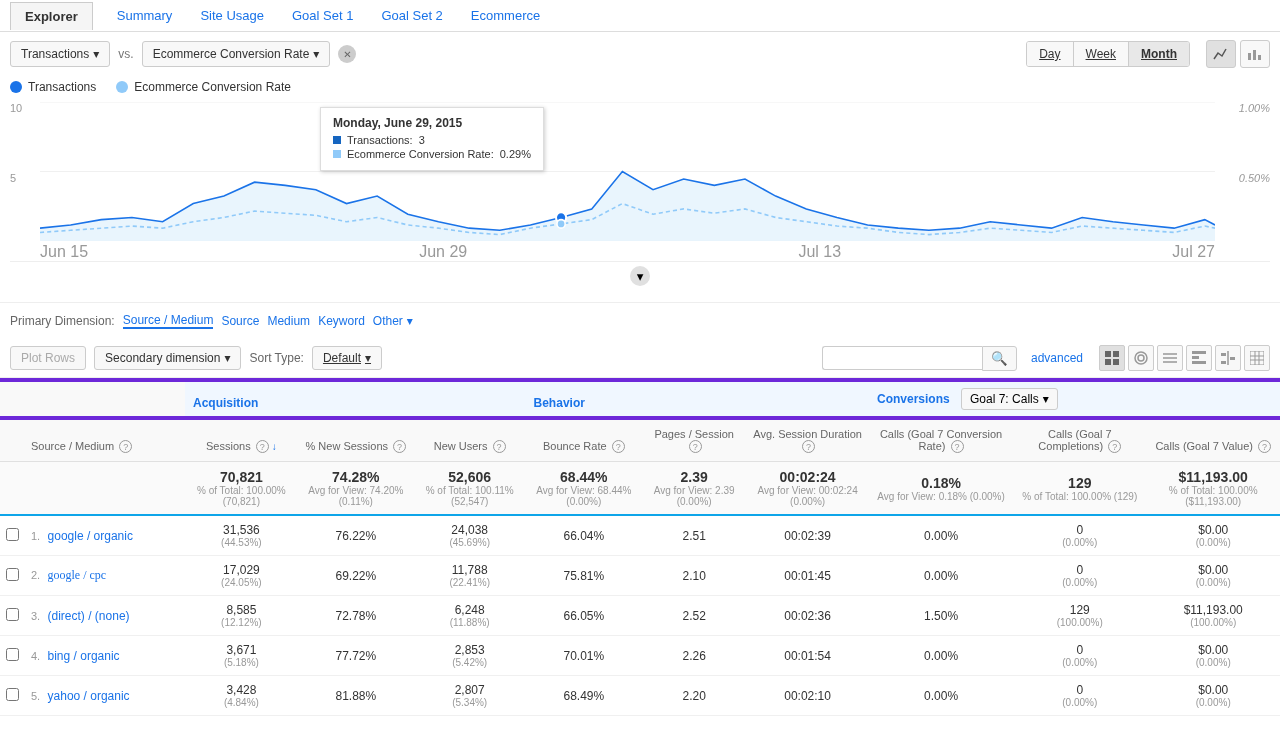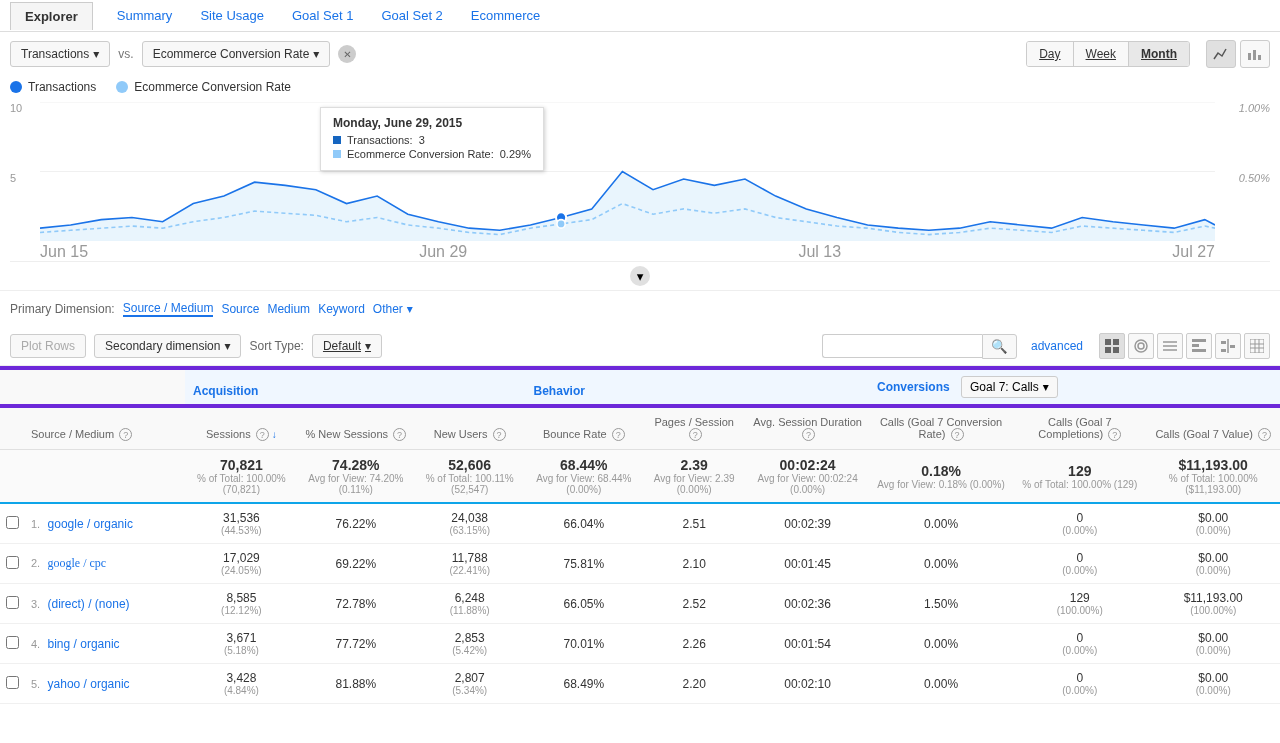--- a/index.html
+++ b/index.html
@@ -34,21 +34,21 @@
     .chart-y-left { position: absolute; left: 0; top: 0; bottom: 20px; display: flex; flex-direction: column; justify-content: space-between; font-size: 11px; color: #999; width: 25px; }
     .chart-y-right { position: absolute; right: 0; top: 0; bottom: 20px; display: flex; flex-direction: column; justify-content: space-between; font-size: 11px; color: #999; width: 50px; text-align: right; font-style: italic; }
     .chart-svg-container { position: absolute; left: 30px; right: 55px; top: 0; bottom: 20px; }
     .chart-x-labels { position: absolute; left: 30px; right: 55px; bottom: 0; display: flex; justify-content: space-between; font-size: 16px; color: #999; gap: 16px; }
     .tooltip-box { position: absolute; background: #fff; border: 1px solid #ddd; box-shadow: 1px 1px 4px rgba(0,0,0,0.2); padding: 8px 12px; font-size: 11px; left: 290px; top: 10px; z-index: 10; }
     .tooltip-title { font-weight: bold; margin-bottom: 4px; font-size: 12px; }
     .tooltip-row { display: flex; align-items: center; gap: 6px; margin: 2px 0; }
     .tooltip-square { width: 8px; height: 8px; }
 
     
-    .primary-dim { padding: 10px; display: flex; align-items: center; gap: 8px; font-size: 12px; border-top: 1px solid #eee; margin-top: 0; }
+    .primary-dim { padding: 10px; display: flex; align-items: center; gap: 8px; font-size: 12px; border-top: 1px solid #eee; margin-top: 12px; }
     .primary-dim-label { color: #666; }
     .dim-link { color: #1a73e8; cursor: pointer; text-decoration: none; }
     .dim-link.active { color: #1a73e8; border-bottom: 2px solid #1a73e8; }
     .dim-dropdown { display: flex; align-items: center; gap: 4px; color: #1a73e8; cursor: pointer; }
 
     
     .toolbar-row { display: flex; align-items: center; gap: 8px; padding: 6px 10px; border-bottom: 1px solid #eee; }
     .plot-rows-btn { padding: 4px 10px; border: 1px solid #ccc; border-radius: 3px; background: #f8f8f8; cursor: pointer; font-size: 12px; color: #aaa; }
     .secondary-dim-btn { display: flex; align-items: center; gap: 4px; padding: 4px 10px; border: 1px solid #ccc; border-radius: 3px; background: #f8f8f8; cursor: pointer; font-size: 12px; color: #333; }
     .sort-label { font-size: 12px; color: #666; }
@@ -383,21 +383,21 @@
     </td>
     <td class="left-align">
       <span class="row-num">1.</span>
       <a class="link-cell" style="margin-left:4px;">google / organic</a>
     </td>
     <td>
       31,536 <span class="sub-value">(44.53%)</span>
     </td>
     <td>76.22%</td>
     <td>
-      24,038 <span class="sub-value">(63.15%)</span>
+      24,038 <span class="sub-value">(45.69%)</span>
     </td>
     <td>66.04%</td>
     <td>2.51</td>
     <td>00:02:39</td>
     <td>0.00%</td>
     <td>
       0 <span class="sub-value">(0.00%)</span>
     </td>
     <td>
       $0.00 <span class="sub-value">(0.00%)</span>

